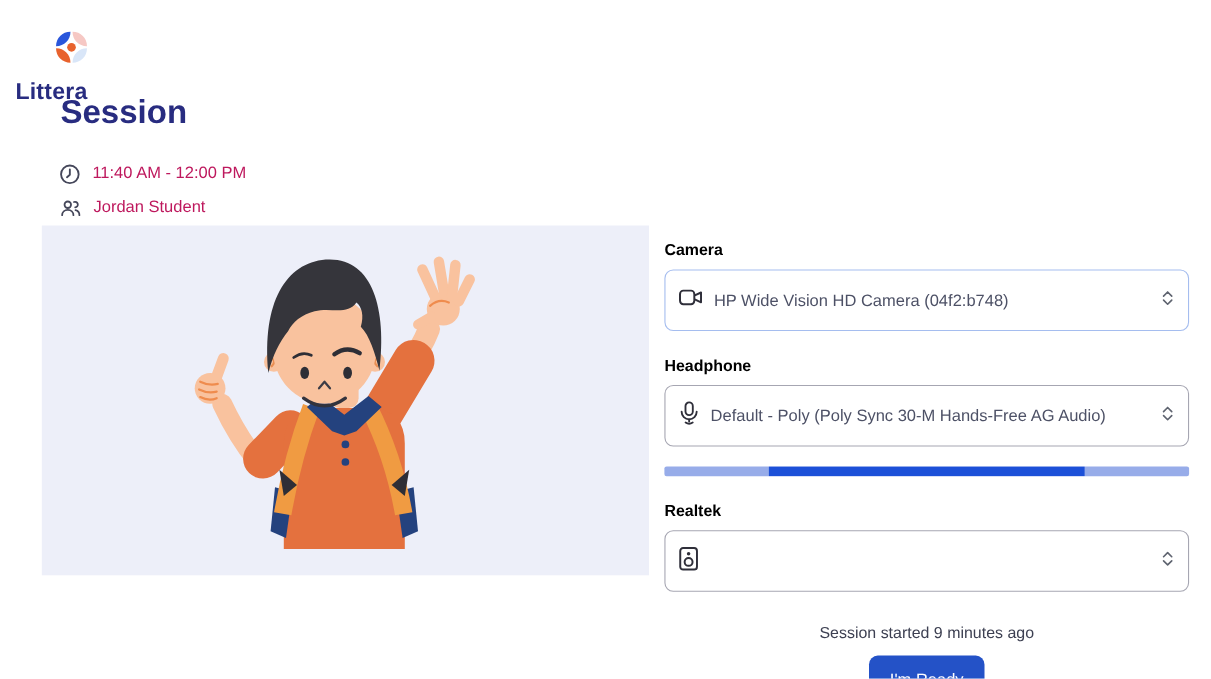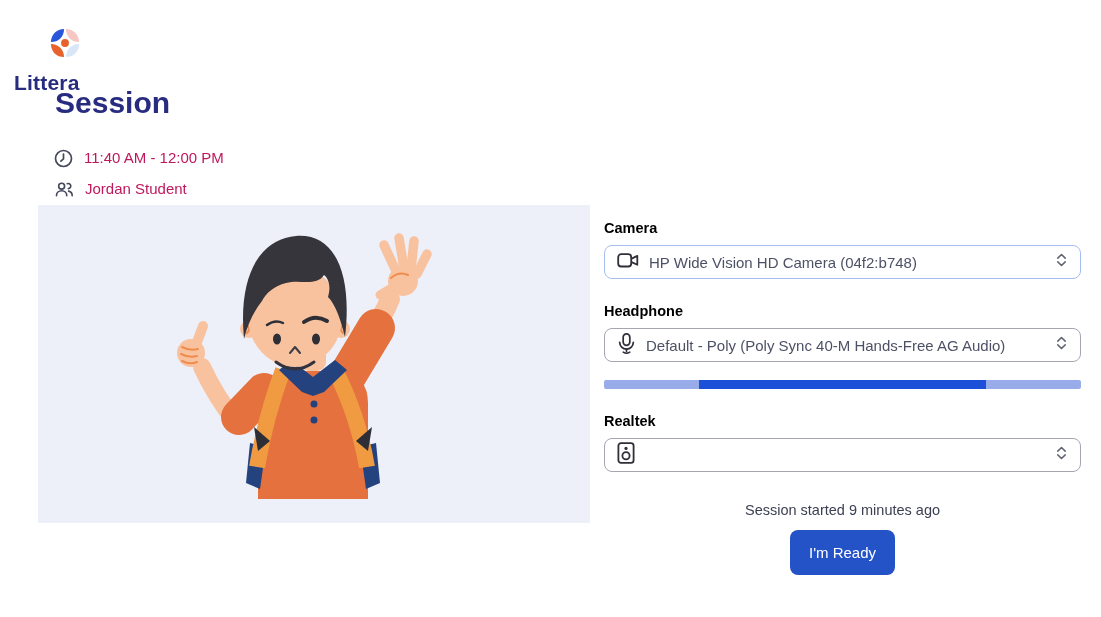--- a/index.html
+++ b/index.html
@@ -17,21 +17,21 @@
   .meta-part{top:180px;}
 
   
   .preview{position:absolute;left:38px;top:205px;width:552px;height:318px;background:var(--panel-bg,#edeff9);}
   .preview svg{display:block;width:100%;height:100%;}
 
   
   .devices{position:absolute;left:604px;top:220px;width:477px;}
   .dev-label{font-size:14.5px;font-weight:bold;color:#000000;margin:24px 0 9px;}
   .dev-label.first{margin-top:0;}
-  .select{height:34px;box-sizing:border-box;border:1px solid var(--select-border,#a6a6b2);border-radius:8px;
+  .select{height:56px;box-sizing:border-box;border:1px solid var(--select-border,#a6a6b2);border-radius:8px;
           background:#fff;display:flex;align-items:center;padding:0 12px;gap:10px;cursor:pointer;}
   .select.camera{border-color:var(--camera-border,#a5bdef);}
   .sel-text{font-size:15px;color:#4d5166;white-space:nowrap;overflow:hidden;text-overflow:ellipsis;}
   .caret{margin-left:auto;flex:none;}
 
   .level{margin-top:18px;height:9px;background:var(--level-track,#97ace9);border-radius:2px;position:relative;overflow:hidden;}
   .level-fill{position:absolute;top:0;bottom:0;background:var(--level-fill,#1c50d8);}
 
   .status{margin-top:30px;text-align:center;font-size:14.5px;color:#3d4052;}
   .btn-row{text-align:center;margin-top:12px;}
@@ -156,21 +156,21 @@
     <div class="dev-label">Headphone</div>
     <div class="select" role="combobox">
       <span>
         <svg width="19" height="23" viewBox="0 0 20 23" fill="none">
           <rect x="6.5" y="1.3" width="7" height="12.2" rx="3.5" stroke="#2f2f3a" stroke-width="1.8"></rect>
           <path d="M2.8,10.3 a7.2,7.2 0 0 0 14.4,0" stroke="#2f2f3a" stroke-width="1.8" stroke-linecap="round"></path>
           <line x1="10" y1="17.6" x2="10" y2="19.6" stroke="#2f2f3a" stroke-width="1.8" stroke-linecap="round"></line>
           <path d="M6.6,20.6 q3.4,2.2 6.8,0" stroke="#2f2f3a" stroke-width="1.8" stroke-linecap="round" fill="none"></path>
         </svg>
       </span>
-      <span class="sel-text">Default - Poly (Poly Sync 40-M Hands-Free AG Audio)</span>
+      <span class="sel-text">Default - Poly (Poly Sync 30-M Hands-Free AG Audio)</span>
       <span class="caret">
         <svg width="13" height="16" viewBox="0 0 14 16" fill="none">
           <path d="M3,6 L7,2 L11,6" stroke="#5f6470" stroke-width="1.6" stroke-linecap="round" stroke-linejoin="round"></path>
           <path d="M3,10 L7,14 L11,10" stroke="#5f6470" stroke-width="1.6" stroke-linecap="round" stroke-linejoin="round"></path>
         </svg>
       </span>
     </div>
 
     <div class="level">
       <div class="level-fill" style="left: 20%; width: 60%;"></div>

